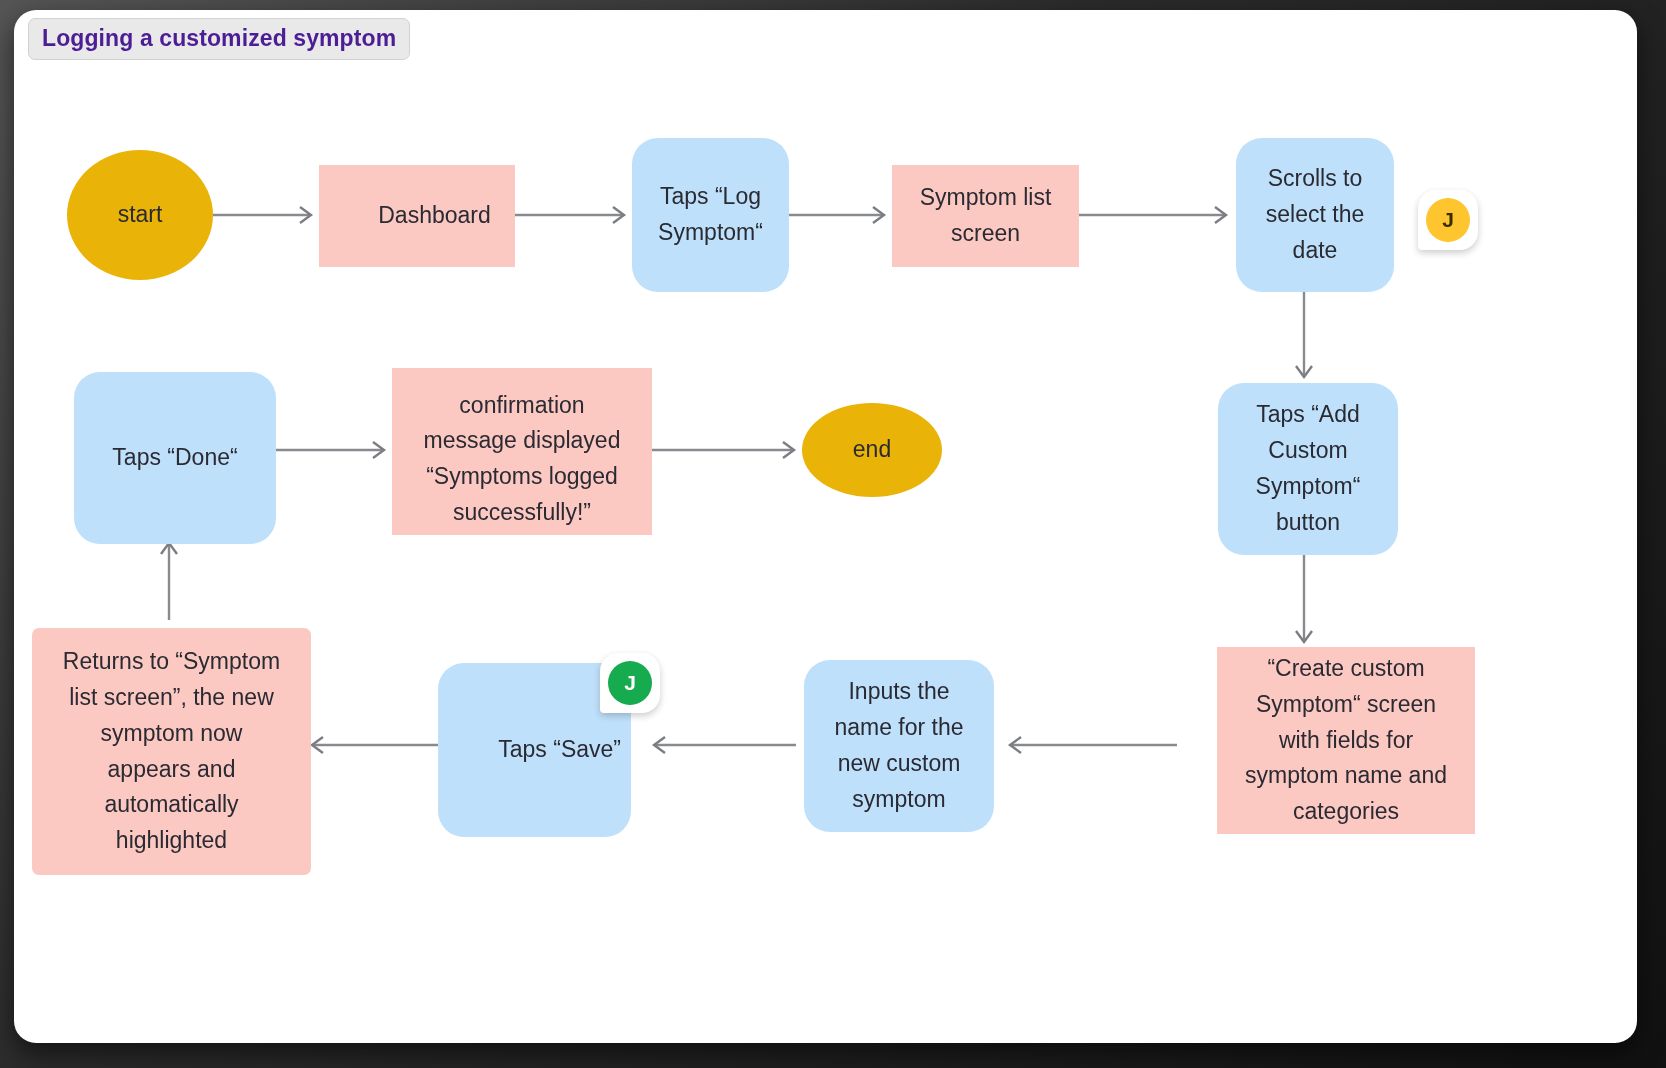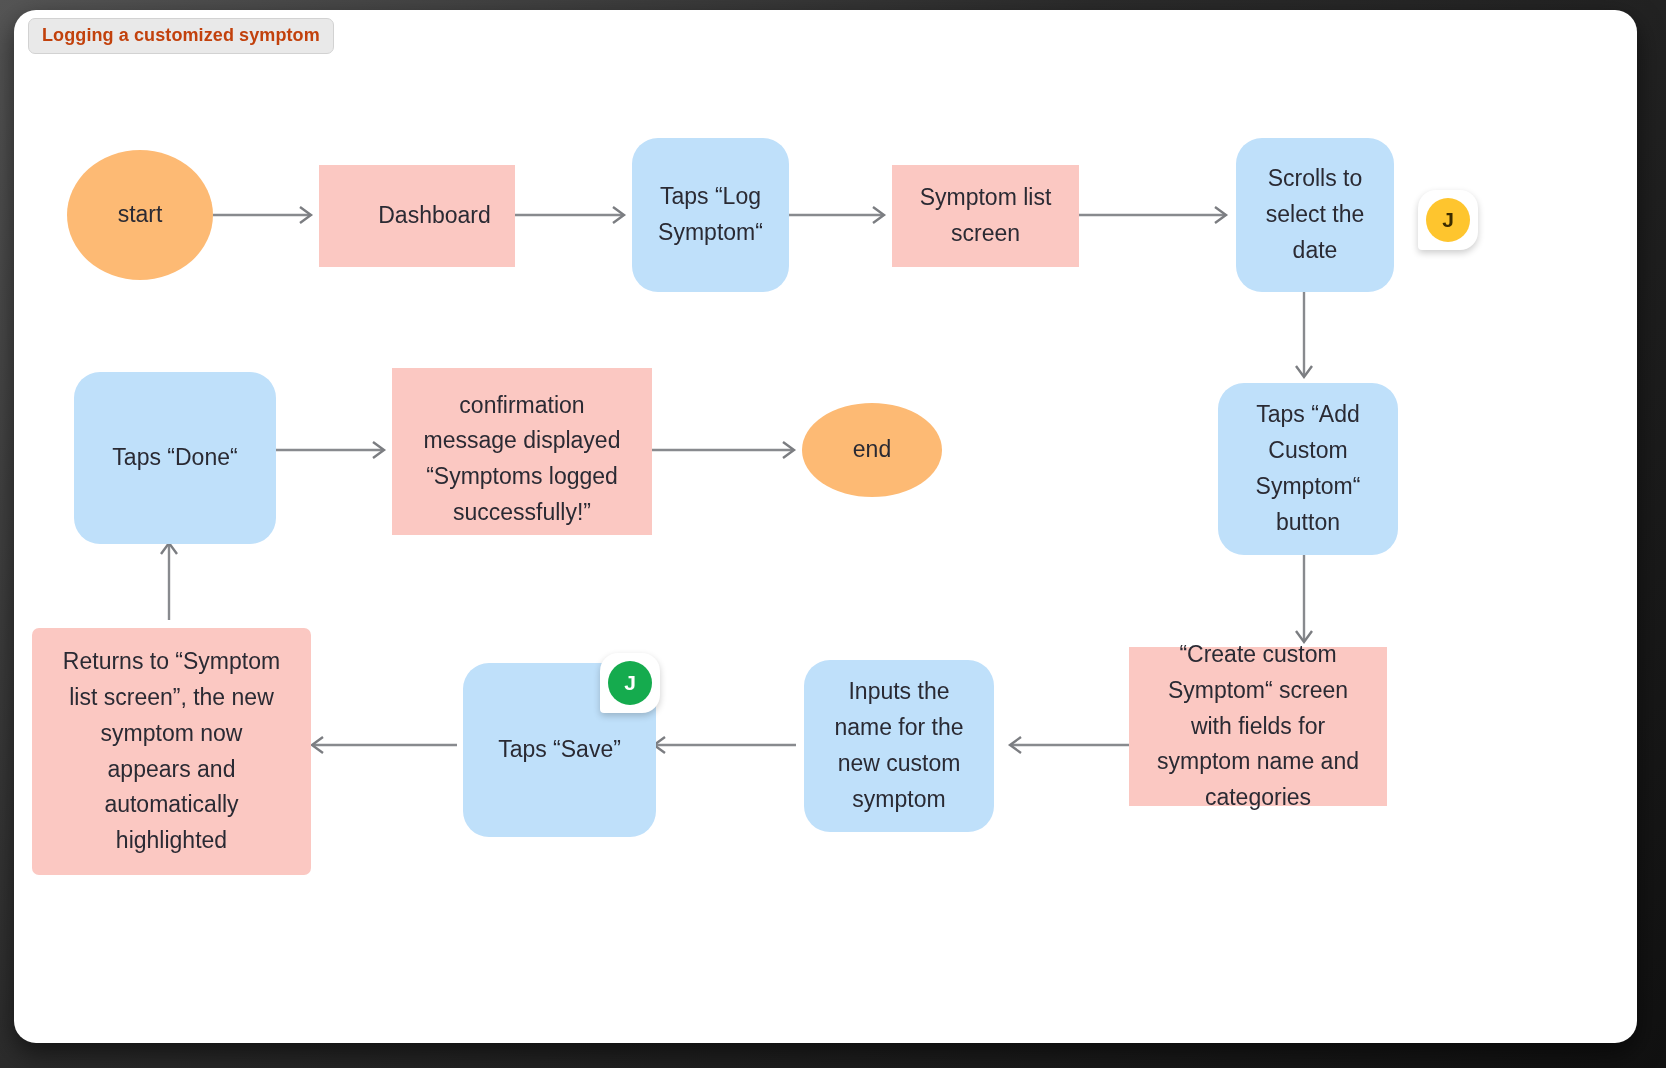--- a/index.html
+++ b/index.html
@@ -33,43 +33,43 @@
   }
 
   
   #title-chip {
     position: absolute;
     left: 14px; top: 8px;
     padding: 6px 13px 7px 13px;
     background: #e9e9e9;
     border: 1px solid #d2d2d2;
     border-radius: 7px;
-    font-size: 18px;
+    font-size: 23px;
     font-weight: bold;
-    color: #c2410c;
+    color: #4c1d95;
     letter-spacing: .1px;
     white-space: nowrap;
   }
 
   
   .node {
     position: absolute;
     box-sizing: border-box;
     display: flex;
     align-items: center;
     justify-content: center;
     text-align: center;
     color: #2a2a33;
     font-size: 23px;
     line-height: 1.56;
     padding: 4px 10px;
   }
   .node.pink     { background: #fbc8c2; }
   .node.blue     { background: #bfe0fa; border-radius: 26px; }
-  .node.purple   { background: #fdba74; border-radius: 50%; }
+  .node.purple   { background: #eab308; border-radius: 50%; }
 
   .node .txt { display: block; white-space: pre-line; }
 
   
   .avatar-wrap {
     position: absolute;
     width: 60px; height: 60px;
     background: #ffffff;
     border-radius: 18px 18px 18px 4px;
     box-shadow: 0 3px 7px rgba(0,0,0,.20);
@@ -200,36 +200,36 @@
       </div>
     </div>
 
     <div class="node blue" style="left:1204px; top:373px; width:180px; height:172px;">
       <span class="txt">Taps “Add
 Custom
 Symptom“
 button</span>
     </div>
 
-    <div class="node pink" style="left:1115px; top:637px; width:258px; height:159px;">
+    <div class="node pink" style="left:1203px; top:637px; width:258px; height:187px;">
       <span class="txt">“Create custom
 Symptom“ screen
 with fields for
 symptom name and
 categories</span>
     </div>
 
     <div class="node blue" style="left:790px; top:650px; width:190px; height:172px;">
       <span class="txt">Inputs the
 name for the
 new custom
 symptom</span>
     </div>
 
-    <div class="node blue" style="left:449px; top:653px; width:193px; height:174px;">
+    <div class="node blue" style="left:424px; top:653px; width:193px; height:174px;justify-content:flex-end;">
       <span class="txt">Taps “Save”</span>
     </div>
 
     <div class="avatar-wrap" style="left:586px; top:643px;">
       <div class="avatar green">
         <span>J</span>
       </div>
     </div>
 
     <div class="node pink" style="left:18px; top:618px; width:279px; height:247px;border-radius:7px;">

